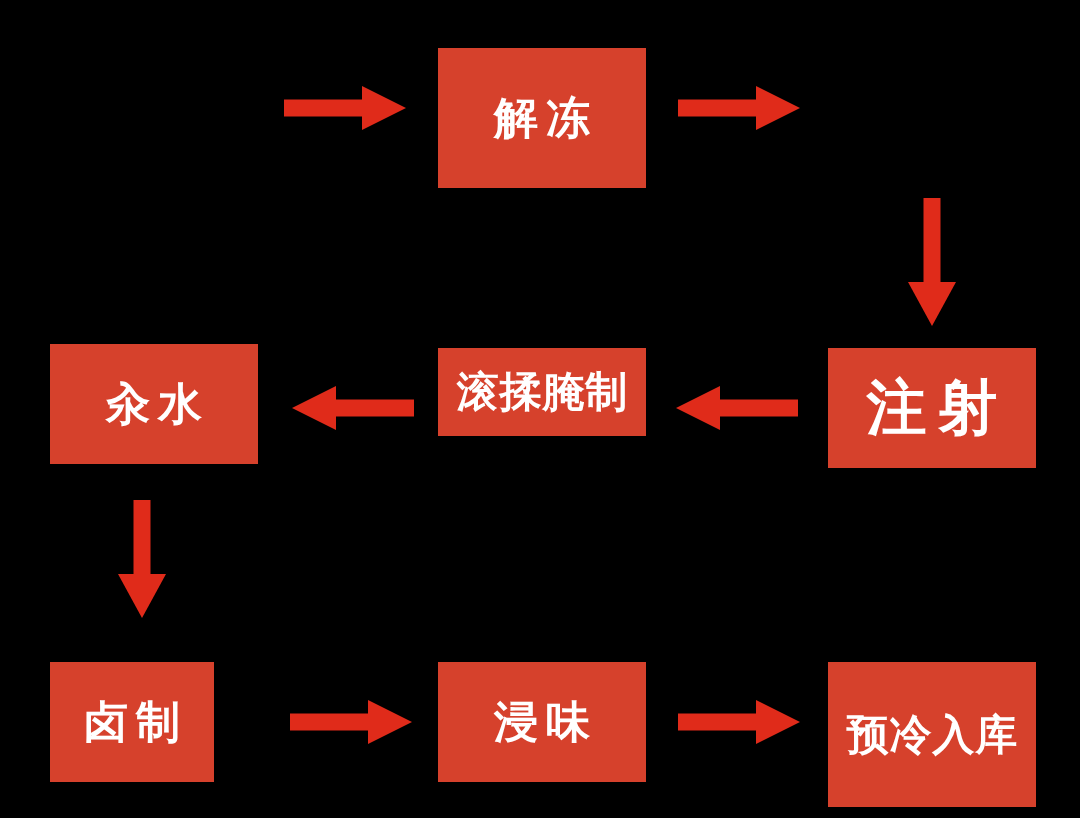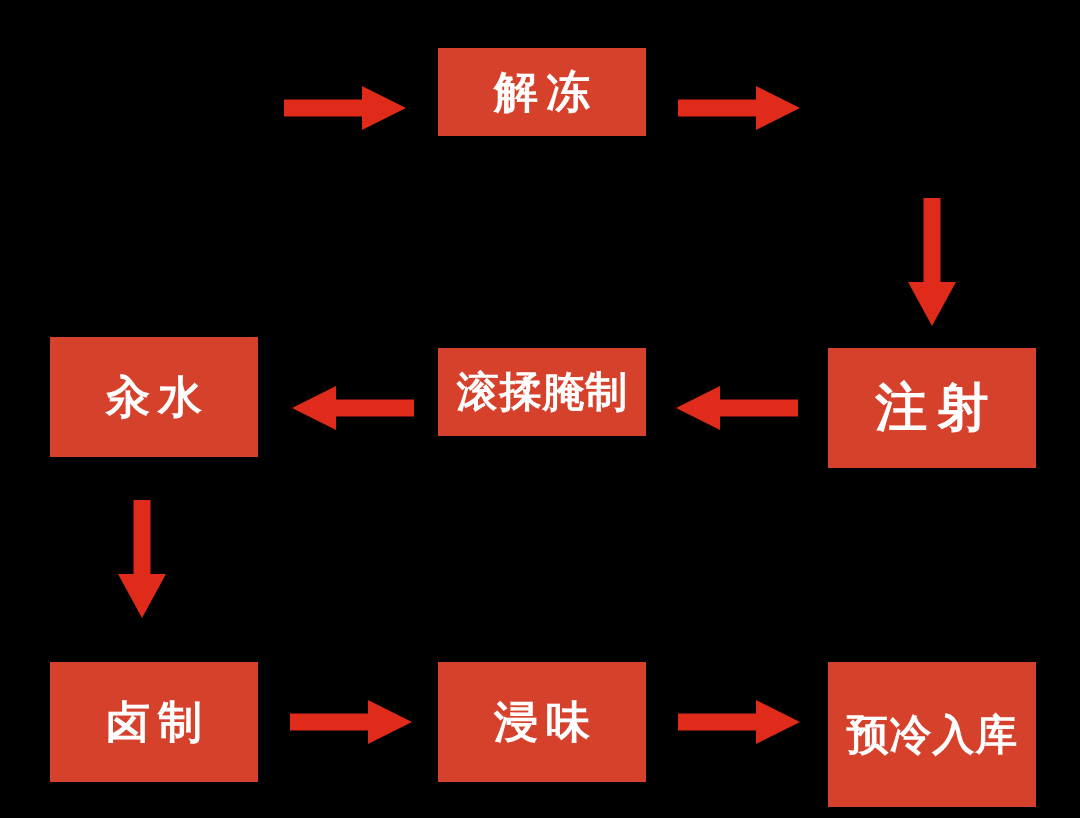--- a/index.html
+++ b/index.html
@@ -46,40 +46,40 @@
 <div class="canvas">
 
 
   <div class="arrow" style="left:282px; top:78px; width:128px; height:60px;">
     <svg width="128" height="60" viewBox="0 0 128 60" aria-hidden="true">
       <path d="M2 30 L86 30" stroke="#e02b1a" stroke-width="17" fill="none"></path>
       <path d="M80 8 L124 30 L80 52 Z" fill="#e02b1a"></path>
     </svg>
   </div>
 
-  <div class="node" style="left:438px; top:48px; width:208px; height:88px; font-size:44px;">
+  <div class="node" style="left:438px; top:48px; width:208px; height:140px; font-size:44px;">
     <span>解冻</span>
   </div>
 
   <div class="arrow" style="left:676px; top:78px; width:128px; height:60px;">
     <svg width="128" height="60" viewBox="0 0 128 60" aria-hidden="true">
       <path d="M2 30 L86 30" stroke="#e02b1a" stroke-width="17" fill="none"></path>
       <path d="M80 8 L124 30 L80 52 Z" fill="#e02b1a"></path>
     </svg>
   </div>
 
 
   <div class="arrow" style="left:900px; top:196px; width:64px; height:132px;">
     <svg width="64" height="132" viewBox="0 0 64 132" aria-hidden="true">
       <path d="M32 2 L32 92" stroke="#e02b1a" stroke-width="17" fill="none"></path>
       <path d="M8 86 L32 130 L56 86 Z" fill="#e02b1a"></path>
     </svg>
   </div>
 
-  <div class="node" style="left:50px; top:337px; width:208px; height:120px; font-size:44px;">
+  <div class="node" style="left:50px; top:344px; width:208px; height:120px; font-size:44px;">
     <span>汆水</span>
   </div>
 
   <div class="arrow" style="left:288px; top:378px; width:128px; height:60px;">
     <svg width="128" height="60" viewBox="0 0 128 60" aria-hidden="true">
       <path d="M126 30 L42 30" stroke="#e02b1a" stroke-width="17" fill="none"></path>
       <path d="M48 8 L4 30 L48 52 Z" fill="#e02b1a"></path>
     </svg>
   </div>
 
@@ -87,32 +87,32 @@
     <span>滚揉腌制</span>
   </div>
 
   <div class="arrow" style="left:672px; top:378px; width:128px; height:60px;">
     <svg width="128" height="60" viewBox="0 0 128 60" aria-hidden="true">
       <path d="M126 30 L42 30" stroke="#e02b1a" stroke-width="17" fill="none"></path>
       <path d="M48 8 L4 30 L48 52 Z" fill="#e02b1a"></path>
     </svg>
   </div>
 
-  <div class="node" style="left:828px; top:348px; width:208px; height:120px; font-size:52px;">
+  <div class="node" style="left:828px; top:348px; width:208px; height:120px; font-size:60px;">
     <span>注射</span>
   </div>
 
   <div class="arrow" style="left:110px; top:498px; width:64px; height:122px;">
     <svg width="64" height="122" viewBox="0 0 64 122" aria-hidden="true">
       <path d="M32 2 L32 82" stroke="#e02b1a" stroke-width="17" fill="none"></path>
       <path d="M8 76 L32 120 L56 76 Z" fill="#e02b1a"></path>
     </svg>
   </div>
 
-  <div class="node" style="left:50px; top:662px; width:208px; height:120px; font-size:44px;">
+  <div class="node" style="left:50px; top:662px; width:164px; height:120px; font-size:44px;">
     <span>卤制</span>
   </div>
 
   <div class="arrow" style="left:288px; top:692px; width:128px; height:60px;">
     <svg width="128" height="60" viewBox="0 0 128 60" aria-hidden="true">
       <path d="M2 30 L86 30" stroke="#e02b1a" stroke-width="17" fill="none"></path>
       <path d="M80 8 L124 30 L80 52 Z" fill="#e02b1a"></path>
     </svg>
   </div>
 

